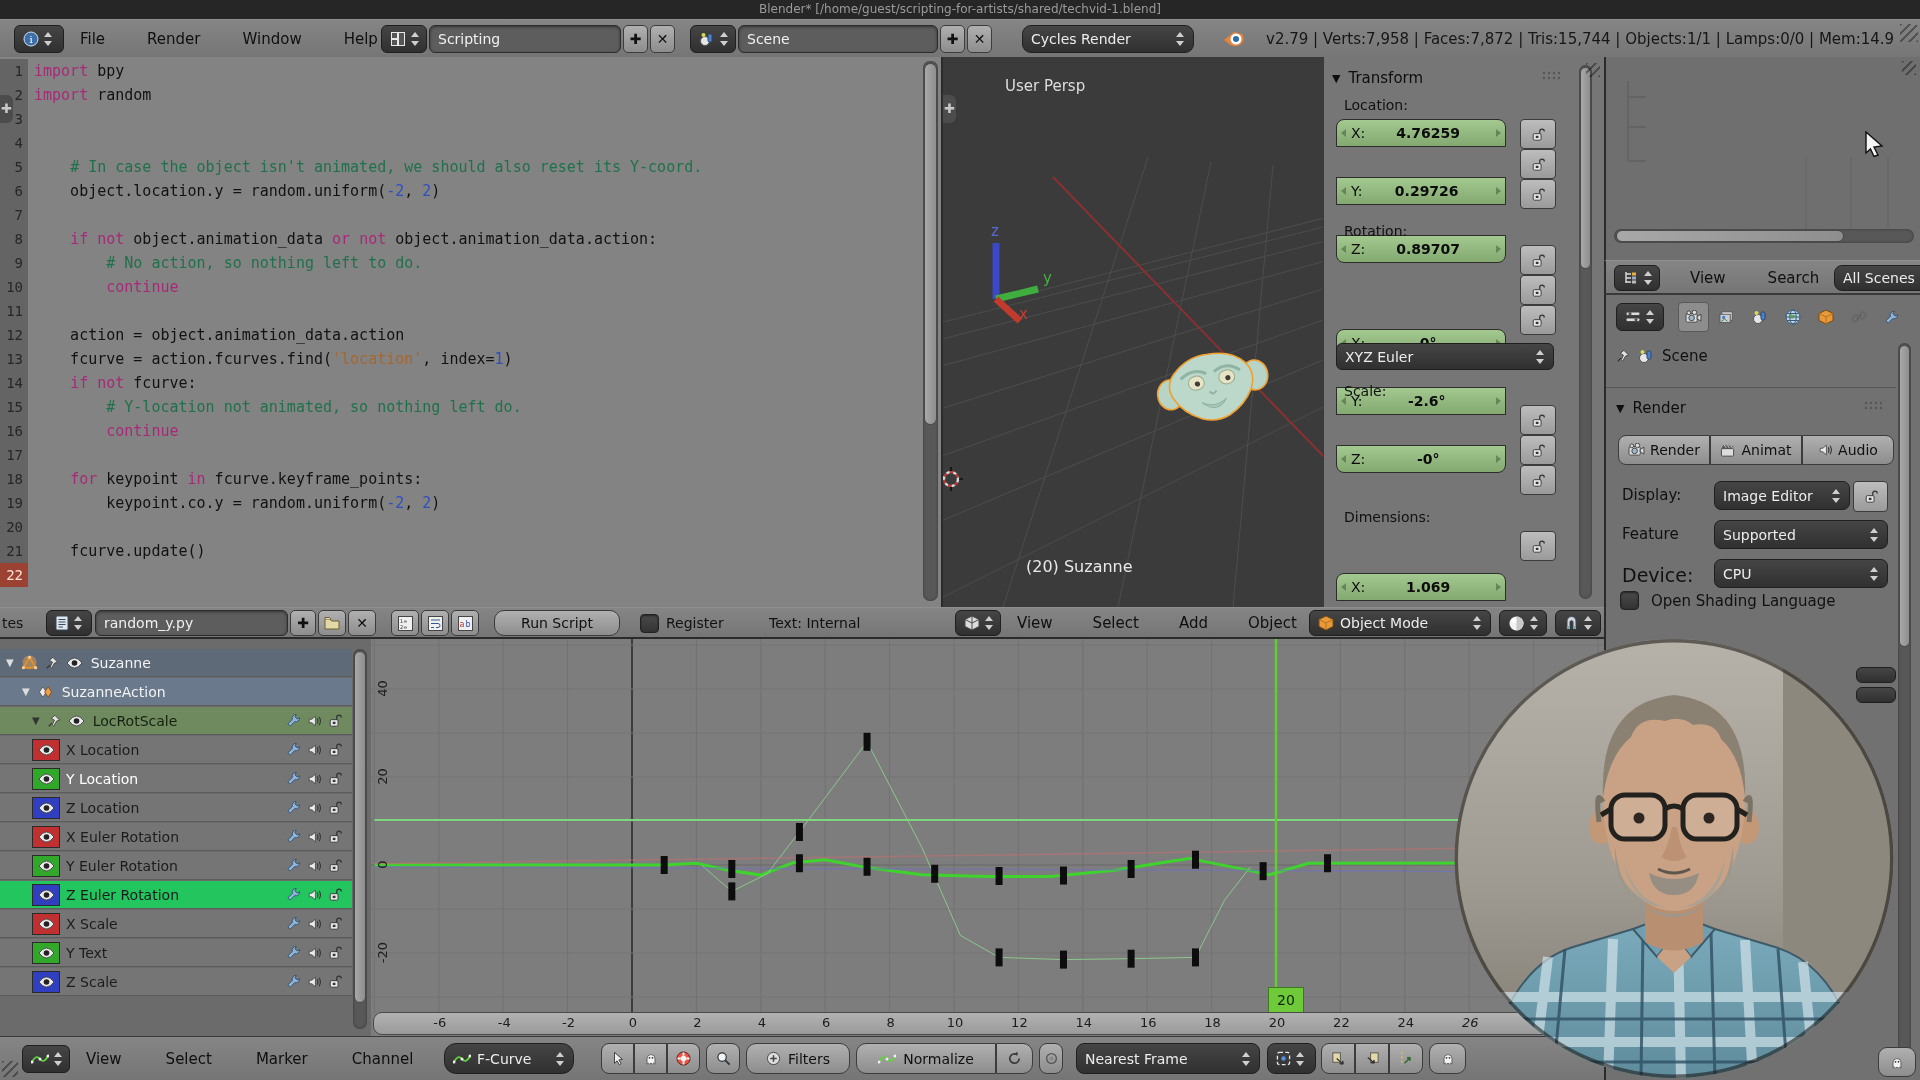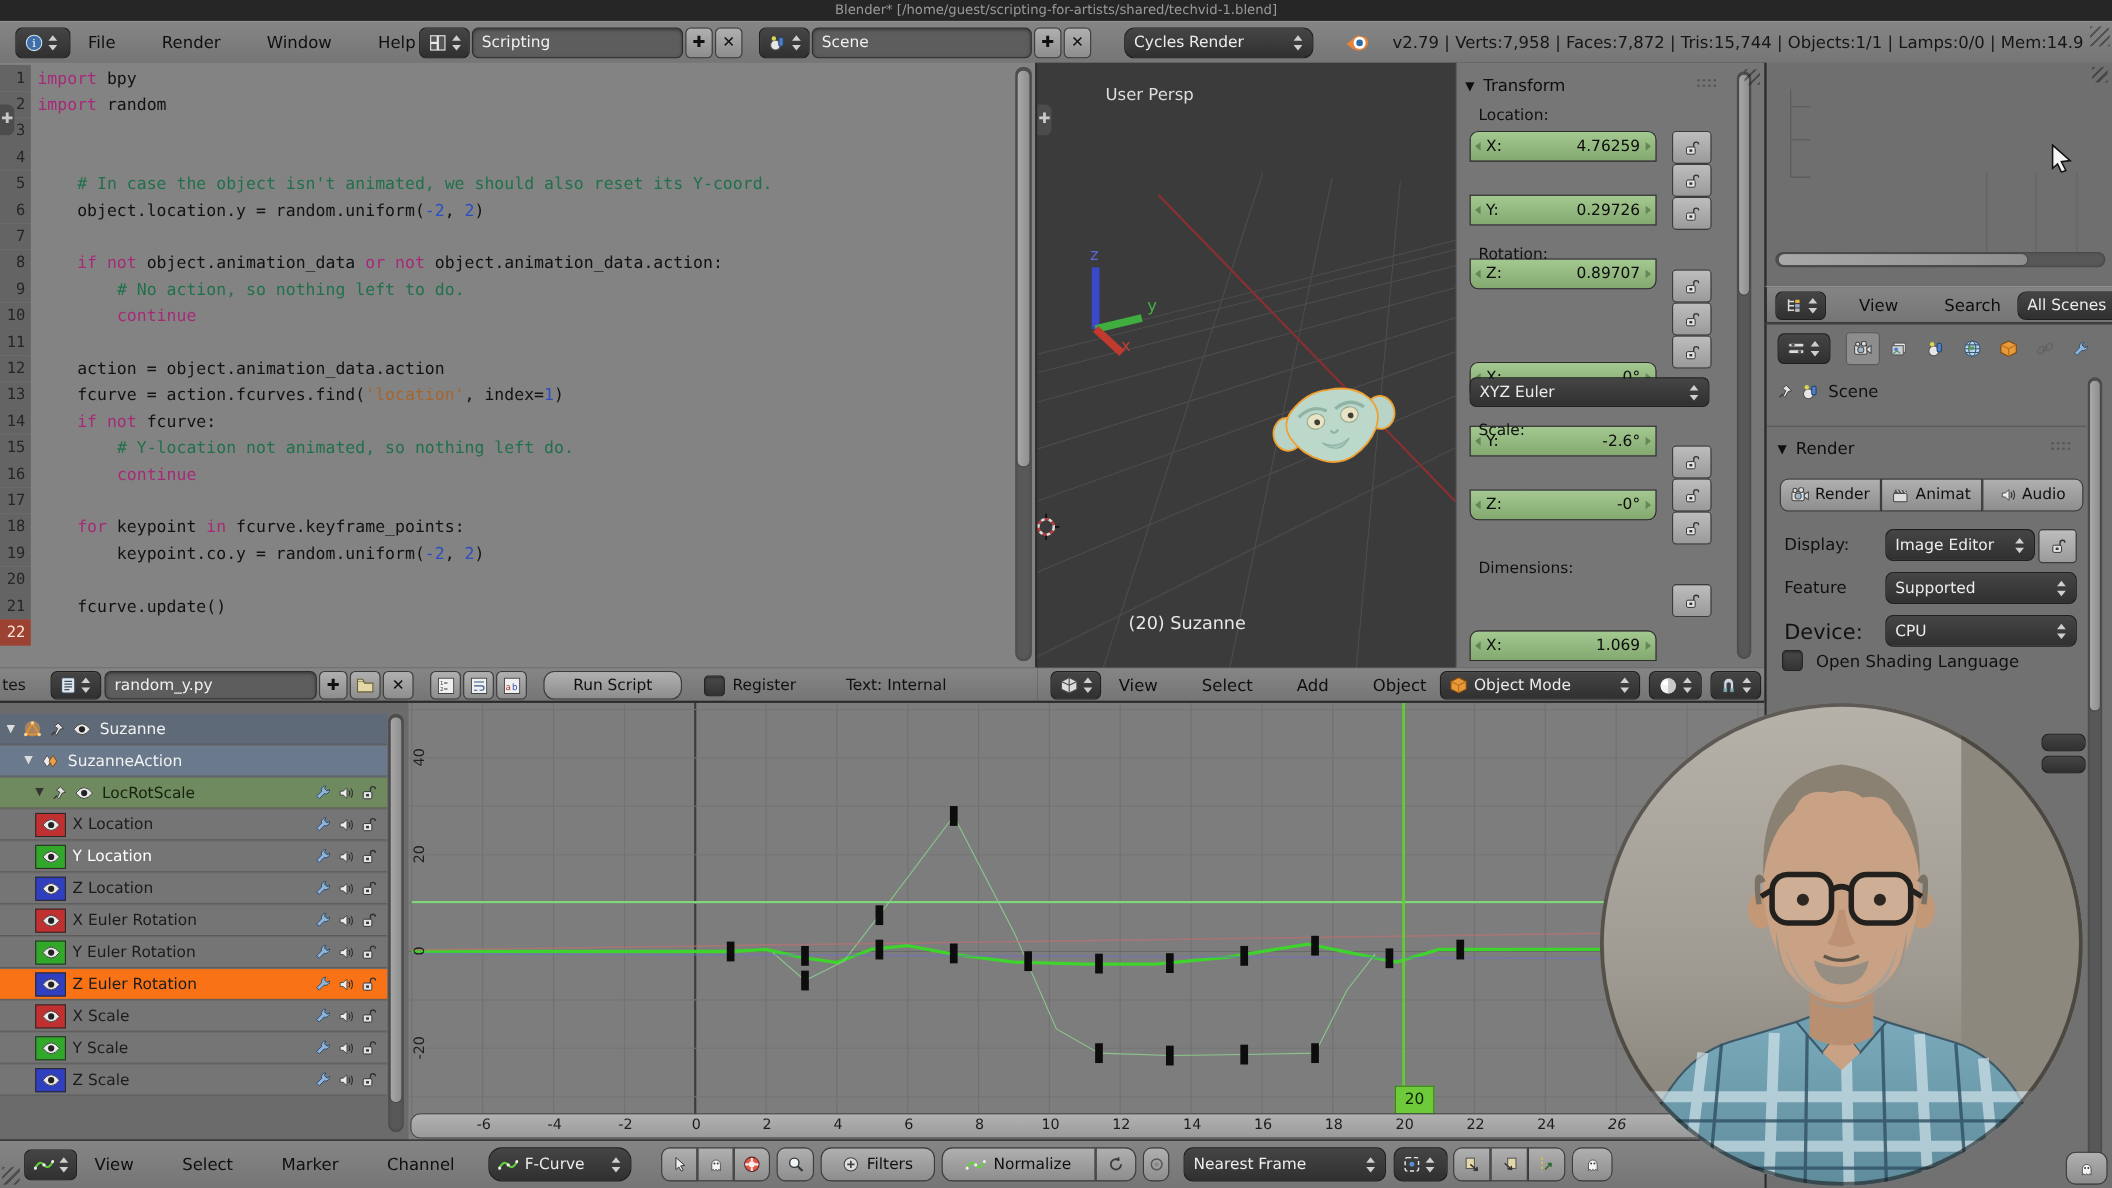--- a/index.html
+++ b/index.html
@@ -19,21 +19,21 @@
   .updn:after{bottom:0;border-top:5px solid #cfcfcf;}
   
   .btn{background:linear-gradient(#b0b0b0,#8d8d8d);border:1px solid #3c3c3c;border-radius:5px;color:#101010;
        font-size:14px;display:flex;align-items:center;justify-content:center;box-sizing:border-box;white-space:nowrap;}
   .sunken{background:#5d5d5d;border:1px solid #2c2c2c;border-radius:6px;color:#f0f0f0;font-size:14px;
        display:flex;align-items:center;padding:0 8px;box-sizing:border-box;box-shadow:inset 0 1px 3px rgba(0,0,0,.45);}
   
   .numf{background:linear-gradient(#a3c890,#84a970);border:1px solid #2d2d2d;color:#0c0c0c;font-size:14px;
         display:flex;align-items:center;padding:0 14px;box-sizing:border-box;position:relative;}
   .numf .axis{flex:0 0 auto;}
-  .numf .val{flex:1;text-align:right;}
+  .numf .val{flex:1;text-align:center;font-weight:bold;}
   .numf:before,.numf:after{content:"";position:absolute;top:50%;margin-top:-4px;border-top:4px solid transparent;border-bottom:4px solid transparent;opacity:.35;}
   .numf:before{left:4px;border-right:5px solid #12280c;}
   .numf:after{right:4px;border-left:5px solid #12280c;}
   .lockbtn{background:linear-gradient(#bdbdbd,#9a9a9a);border:1px solid #3c3c3c;border-radius:4px;display:flex;align-items:center;justify-content:center;}
   .grip{background:repeating-linear-gradient(135deg,rgba(0,0,0,.35) 0 2px,transparent 2px 6px);}
   .icon{display:inline-flex;align-items:center;justify-content:center;}
   .icon svg{display:block;}
   
   .codeline{display:flex;height:24px;line-height:24px;font-family:"DejaVu Sans Mono","Liberation Mono",monospace;font-size:15px;white-space:pre;}
   .codeline .gut{width:28px;flex:0 0 28px;background:#646464;color:#26262a;text-align:right;padding-right:5px;box-sizing:border-box;font-size:14px;}
@@ -890,21 +890,21 @@
             </span>
             <span class="icon">
               <svg width="14" height="15" viewBox="0 0 16 16">
                 <rect x="2.5" y="7" width="9" height="7.5" rx="1.5" fill="#e2e2e2" stroke="#333"></rect>
                 <path d="M10 7 V4.5 a2.6 2.6 0 0 1 5.2 0" fill="none" stroke="#333" stroke-width="1.4"></path>
                 <rect x="5.5" y="9.5" width="3" height="2.5" fill="#333"></rect>
               </svg>
             </span>
           </span>
         </div>
-        <div class="chrow" style="top: 242px; background: #f97316; padding-left: 32px; color: rgb(28, 28, 28);">
+        <div class="chrow" style="top: 242px; background: #22c55e; padding-left: 32px; color: rgb(28, 28, 28);">
           <span class="sw" style="background: rgb(47, 63, 192);">
             <span class="icon">
               <svg width="17" height="12" viewBox="0 0 17 12">
                 <path d="M1 6 Q8.5 -4 16 6 Q8.5 16 1 6Z" fill="#e9e9e9" stroke="#333" stroke-width="0.8"></path>
                 <circle cx="8.5" cy="6" r="2.8" fill="#222"></circle>
               </svg>
             </span>
           </span>
           <span class="name">Z Euler Rotation</span>
           <span class="rico">
@@ -961,21 +961,21 @@
         </div>
         <div class="chrow" style="top: 300px; background: rgb(117, 117, 117); padding-left: 32px; color: rgb(28, 28, 28);">
           <span class="sw" style="background: rgb(49, 168, 42);">
             <span class="icon">
               <svg width="17" height="12" viewBox="0 0 17 12">
                 <path d="M1 6 Q8.5 -4 16 6 Q8.5 16 1 6Z" fill="#e9e9e9" stroke="#333" stroke-width="0.8"></path>
                 <circle cx="8.5" cy="6" r="2.8" fill="#222"></circle>
               </svg>
             </span>
           </span>
-          <span class="name">Y Scale</span>
+          <span class="name">Y Text</span>
           <span class="rico">
             <span class="icon">
               <svg width="15" height="15" viewBox="0 0 16 16">
                 <path d="M11 1.5 a4 4 0 0 0-4.2 5.3 L2 11.5 L4.5 14 L9.2 9.2 a4 4 0 0 0 5.3-4.2 L12 6.5 L9.5 4 Z" fill="#8fb3d8" stroke="#2b4a66" stroke-width="0.9"></path>
               </svg>
             </span>
             <span class="icon">
               <svg width="15" height="14" viewBox="0 0 16 16">
                 <path d="M2 6 h3 l4-3.5 v11 L5 10 H2 Z" fill="#ececec" stroke="#333" stroke-width="0.8"></path>
                 <path d="M11 5 q2 3 0 6 M13.2 3.2 q3.2 4.8 0 9.6" stroke="#333" fill="none" stroke-width="1.2"></path>

